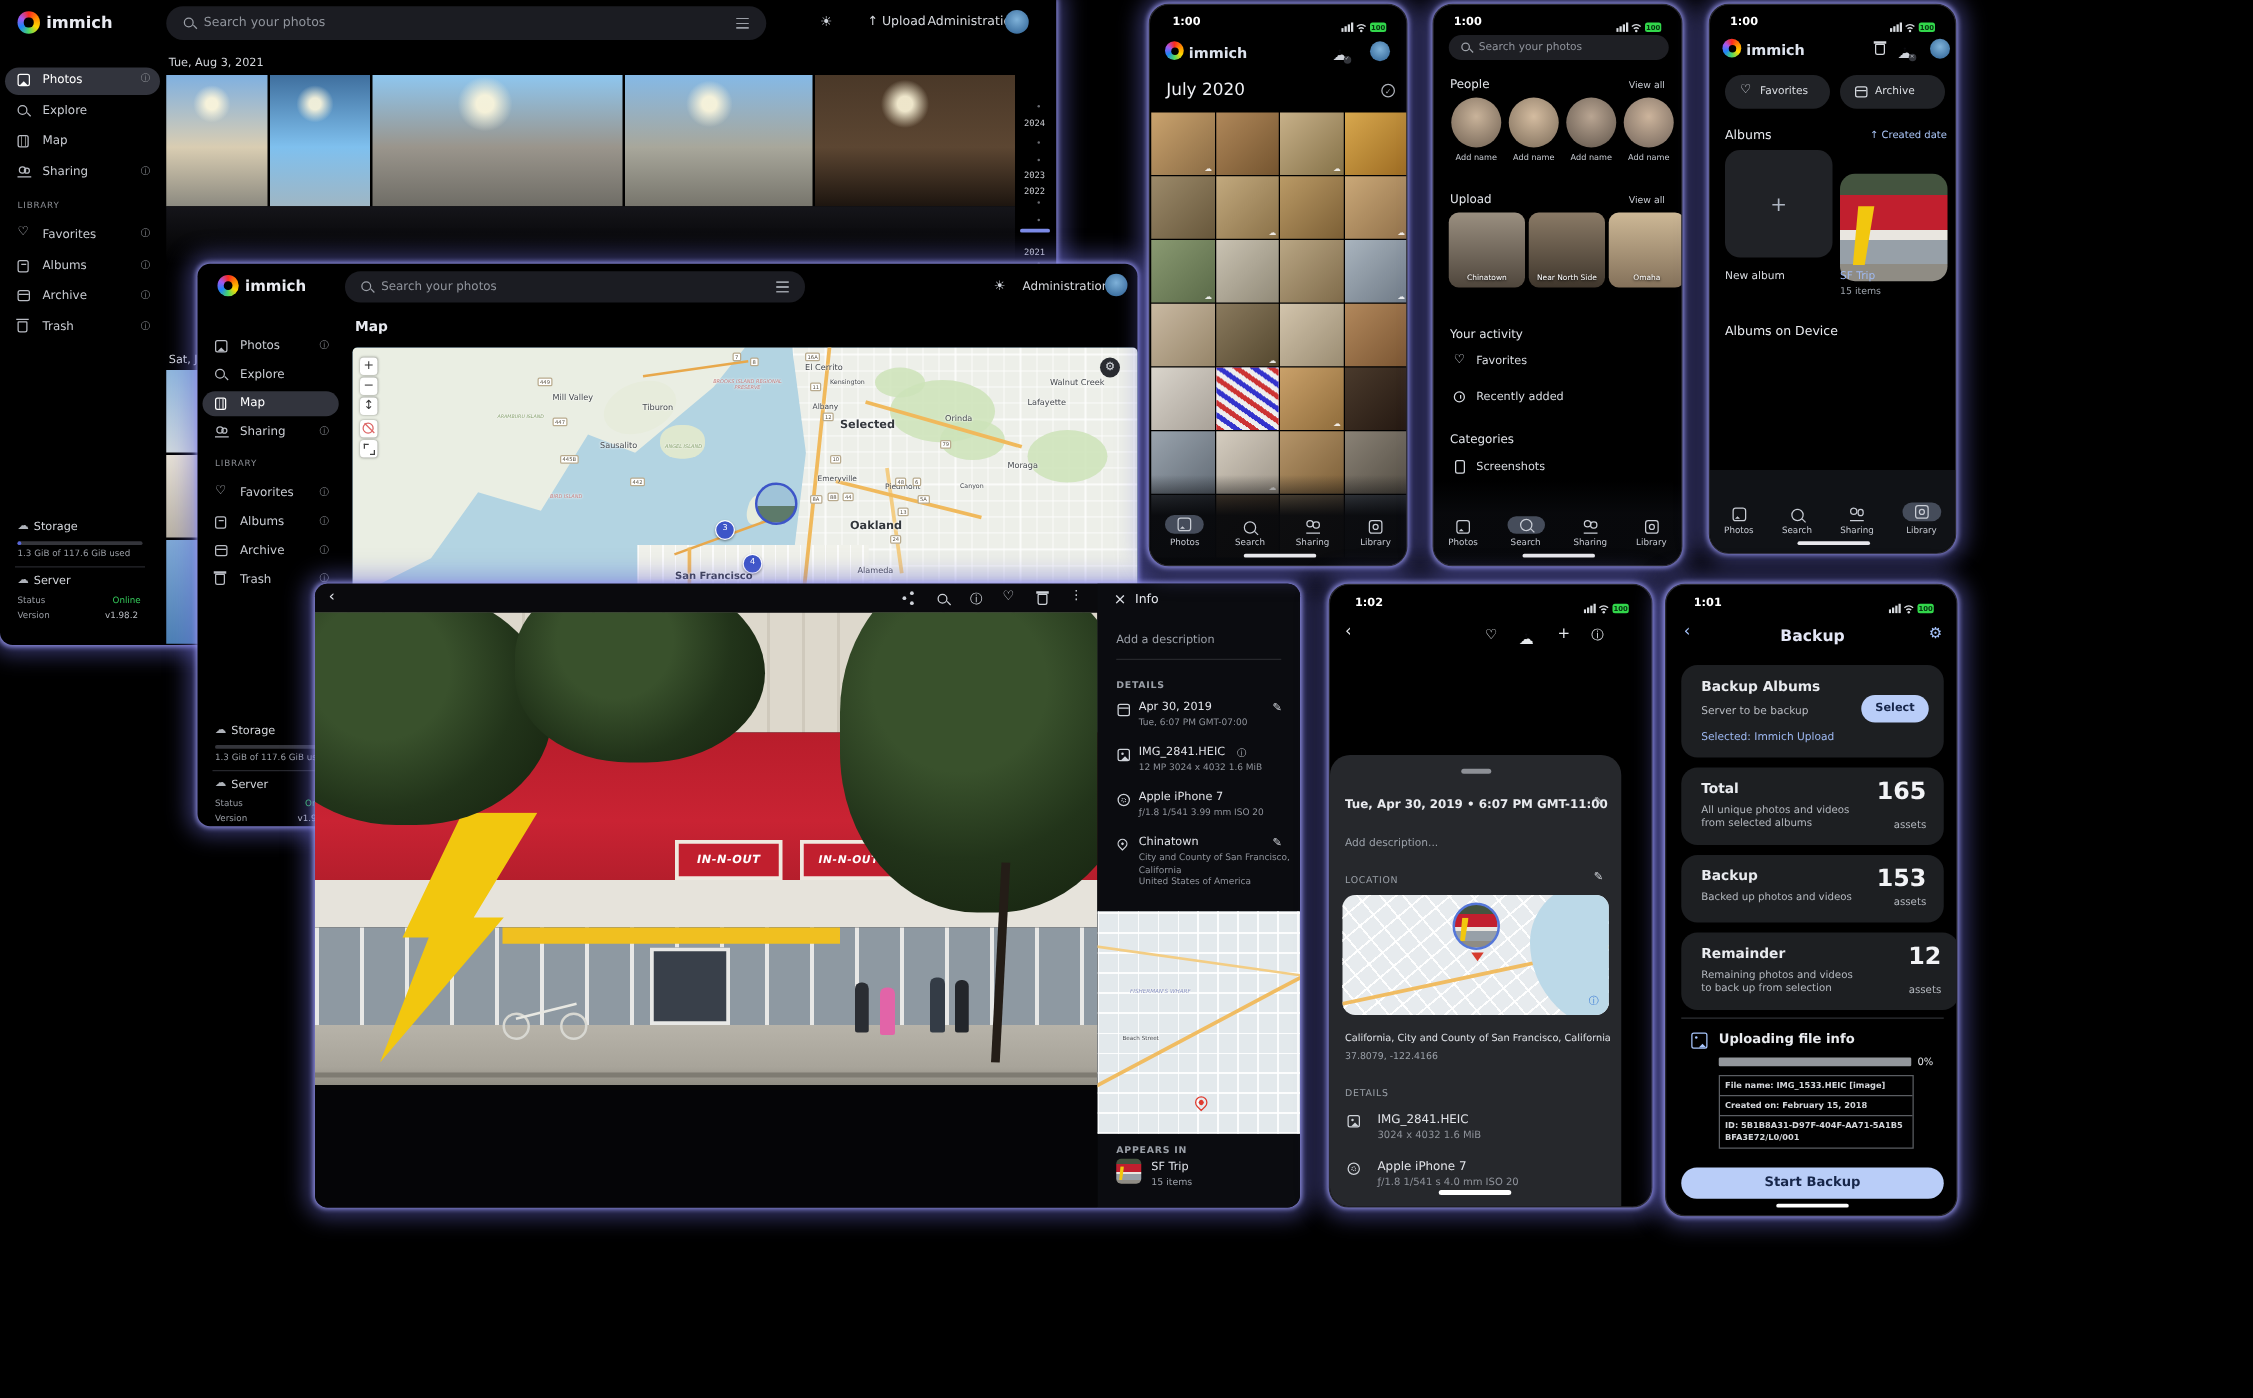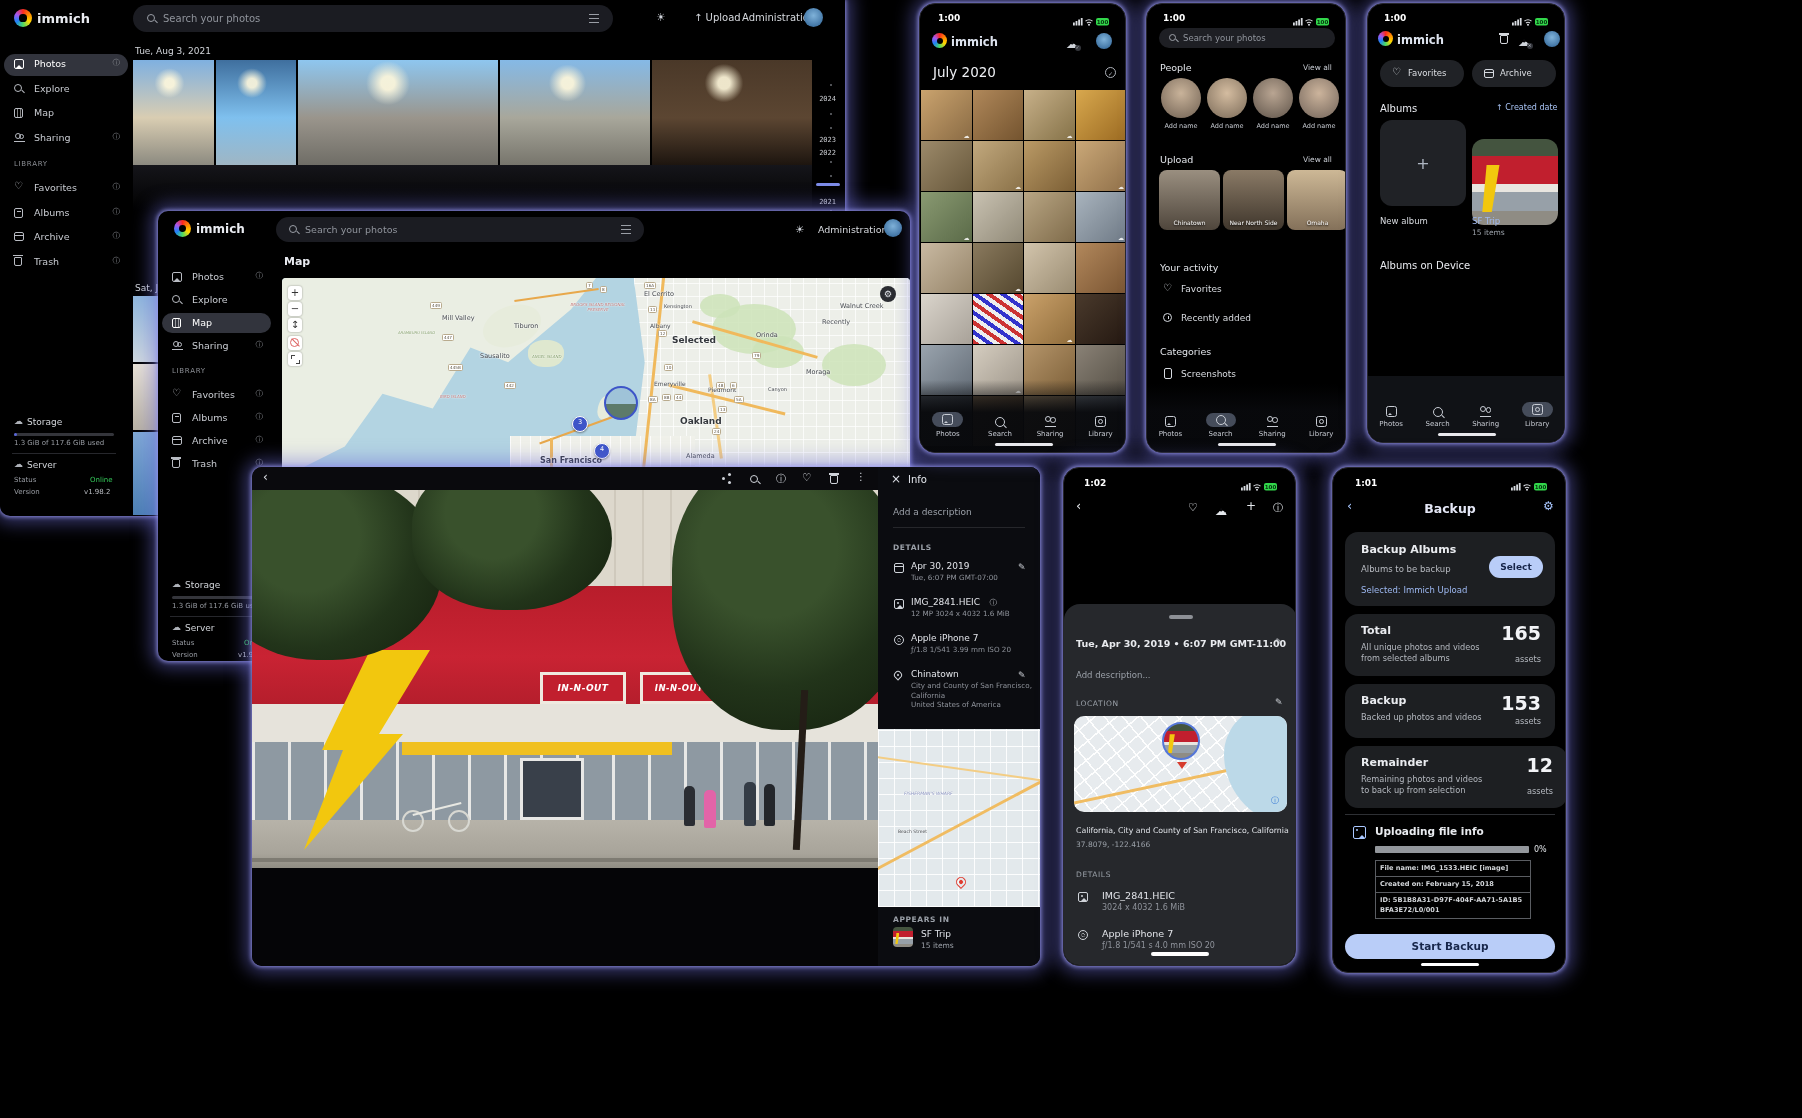--- a/index.html
+++ b/index.html
@@ -274,21 +274,21 @@
         <div class="mlabel" style="left: 198px; top: 74px; font-size: 6.5px;">Sausalito</div>
         <div class="mlabel" style="left: 250px; top: 76px; font-size: 4px; color: rgb(138, 164, 114); font-style: italic;">ANGEL ISLAND</div>
         <div class="mlabel" style="left: 116px; top: 52px; font-size: 3.8px; color: rgb(138, 164, 114); font-style: italic;">ARAMBURU ISLAND</div>
         <div class="mlabel" style="left: 286px; top: 24px; font-size: 4px; color: rgb(197, 127, 127); font-style: italic; width: 60px; white-space: normal; text-align: center; line-height: 1.25;">BROOKS ISLAND REGIONAL PRESERVE</div>
         <div class="mlabel" style="left: 158px; top: 116px; font-size: 4px; color: rgb(197, 127, 127); font-style: italic;">BIRD ISLAND</div>
         <div class="mlabel" style="left: 362px; top: 12px; font-size: 6.5px;">El Cerrito</div>
         <div class="mlabel" style="left: 382px; top: 25px; font-size: 5px;">Kensington</div>
         <div class="mlabel" style="left: 368px; top: 44px; font-size: 6px;">Albany</div>
         <div class="mlabel" style="left: 390px; top: 57px; font-size: 9px; font-weight: bold; color: rgb(51, 55, 60);">Selected</div>
         <div class="mlabel" style="left: 474px; top: 53px; font-size: 6.5px;">Orinda</div>
-        <div class="mlabel" style="left: 540px; top: 40px; font-size: 6.5px;">Recently</div>
+        <div class="mlabel" style="left: 540px; top: 40px; font-size: 6.5px;">Lafayette</div>
         <div class="mlabel" style="left: 558px; top: 24px; font-size: 6.5px;">Walnut Creek</div>
         <div class="mlabel" style="left: 524px; top: 90px; font-size: 6.5px;">Moraga</div>
         <div class="mlabel" style="left: 486px; top: 108px; font-size: 5px;">Canyon</div>
         <div class="mlabel" style="left: 372px; top: 102px; font-size: 6px;">Emeryville</div>
         <div class="mlabel" style="left: 426px; top: 108px; font-size: 6px;">Piedmont</div>
         <div class="mlabel" style="left: 398px; top: 138px; font-size: 9px; font-weight: bold; color: rgb(51, 55, 60);">Oakland</div>
         <div class="mlabel" style="left: 404px; top: 174px; font-size: 6.5px;">Alameda</div>
         <div class="mlabel" style="left: 258px; top: 178px; font-size: 8px; font-weight: bold; color: rgb(51, 55, 60);">San Francisco</div>
         <div class="shield" style="left: 148px; top: 24px;">449</div>
         <div class="shield" style="left: 160px; top: 56px;">447</div>
@@ -671,21 +671,21 @@
             <div class="navpill" style="">
               <span class="ni ni-library" style="position: relative; display: block;"></span>
             </div>
             <span style="font-size: 7px; color: rgb(198, 202, 210);">Library</span>
           </div>
         </div>
       </div>
     <div class="hbar" style="left:70px;bottom:6px;width:58px;"></div>
   </div>
 
-  <div id="p4" class="phone" style="left:1063px;top:467px;width:233px;height:499px;">
+  <div id="p4" class="phone" style="left:1063px;top:467px;width:259px;height:499px;">
     <span class="abs" style="left:20px;top:10px;font-size:9px;font-weight:bold;color:#fff;">1:02</span>
     <span class="abs p4-status" style="right:14px;top:9px;"><svg width="40" height="11" viewBox="0 0 40 11">
           <g fill="#d8dbe0">
             <rect x="0" y="6.5" width="1.8" height="3"></rect>
             <rect x="2.6" y="5" width="1.8" height="4.5"></rect>
             <rect x="5.2" y="3.5" width="1.8" height="6"></rect>
             <rect x="7.8" y="2" width="1.8" height="7.5"></rect>
           </g>
           <g stroke="#d8dbe0" fill="none" stroke-width="1.1">
             <path d="M12.5 5.2 Q16 2.2 19.5 5.2"></path>
@@ -751,21 +751,21 @@
           <circle cx="16" cy="8.8" r="1" fill="#d8dbe0"></circle>
           <rect x="23" y="2" width="13" height="7.5" rx="2" fill="#32d74b"></rect>
           <text x="29.5" y="7.8" font-size="5.5" font-weight="bold" fill="#06330f" text-anchor="middle">100</text>
         </svg></span>
     <span class="abs" style="left:14px;top:30px;font-size:13px;color:#a9c7ff;">‹</span>
     <span class="abs" style="left:0;top:33px;width:234px;text-align:center;font-size:12.5px;font-weight:bold;color:#e3e6f5;">Backup</span>
     <span class="abs" style="left:210px;top:31px;font-size:12px;color:#a9c7ff;">⚙</span>
 
     <div class="statcard" style="left:12px;top:64px;width:210px;height:74px;">
       <span class="abs" style="left:16px;top:11px;font-size:11px;font-weight:bold;color:#e9ebef;">Backup Albums</span>
-      <span class="abs" style="left:16px;top:32px;font-size:8.5px;color:#b7bac0;">Albums to be backup</span>
+      <span class="abs" style="left:16px;top:32px;font-size:8.5px;color:#b7bac0;">Server to be backup</span>
       <div class="abs" style="left:144px;top:24px;width:54px;height:22px;background:#b9cdf8;border-radius:12px;text-align:center;line-height:22px;font-size:9px;font-weight:bold;color:#17264a;">Select</div>
       <span class="abs" style="left:16px;top:53px;font-size:8.5px;color:#9db8f1;">Selected: Immich Upload</span>
     </div>
     <div id="p5-stats">
         <div class="statcard" style="left: 12px; top: 146px; width: 210px; height: 62px;">
           <span style="position: absolute; left: 16px; top: 10px; font-size: 11px; font-weight: bold; color: rgb(233, 235, 239);">Total</span>
           <span style="position: absolute; left: 16px; top: 28px; width: 128px; font-size: 8.2px; line-height: 1.35; color: rgb(180, 184, 191);">All unique photos and videos from selected albums</span>
           <span style="position: absolute; right: 14px; top: 8px; font-size: 19px; font-weight: bold; color: rgb(242, 243, 246); text-align: right;">165</span>
           <span style="position: absolute; right: 14px; top: 40px; font-size: 8.2px; color: rgb(180, 184, 191); text-align: right;">assets</span>
         </div>

